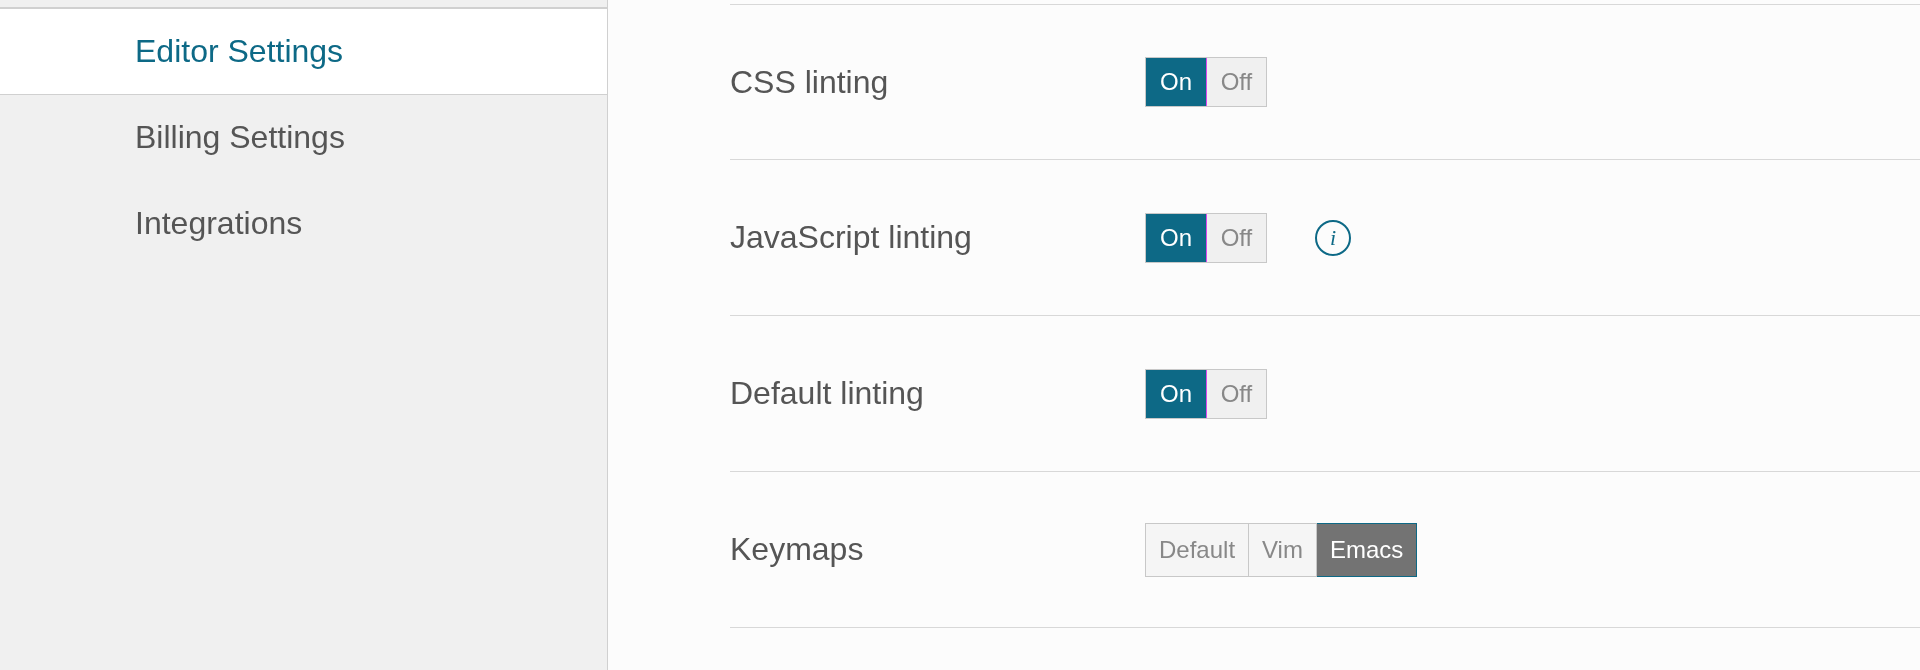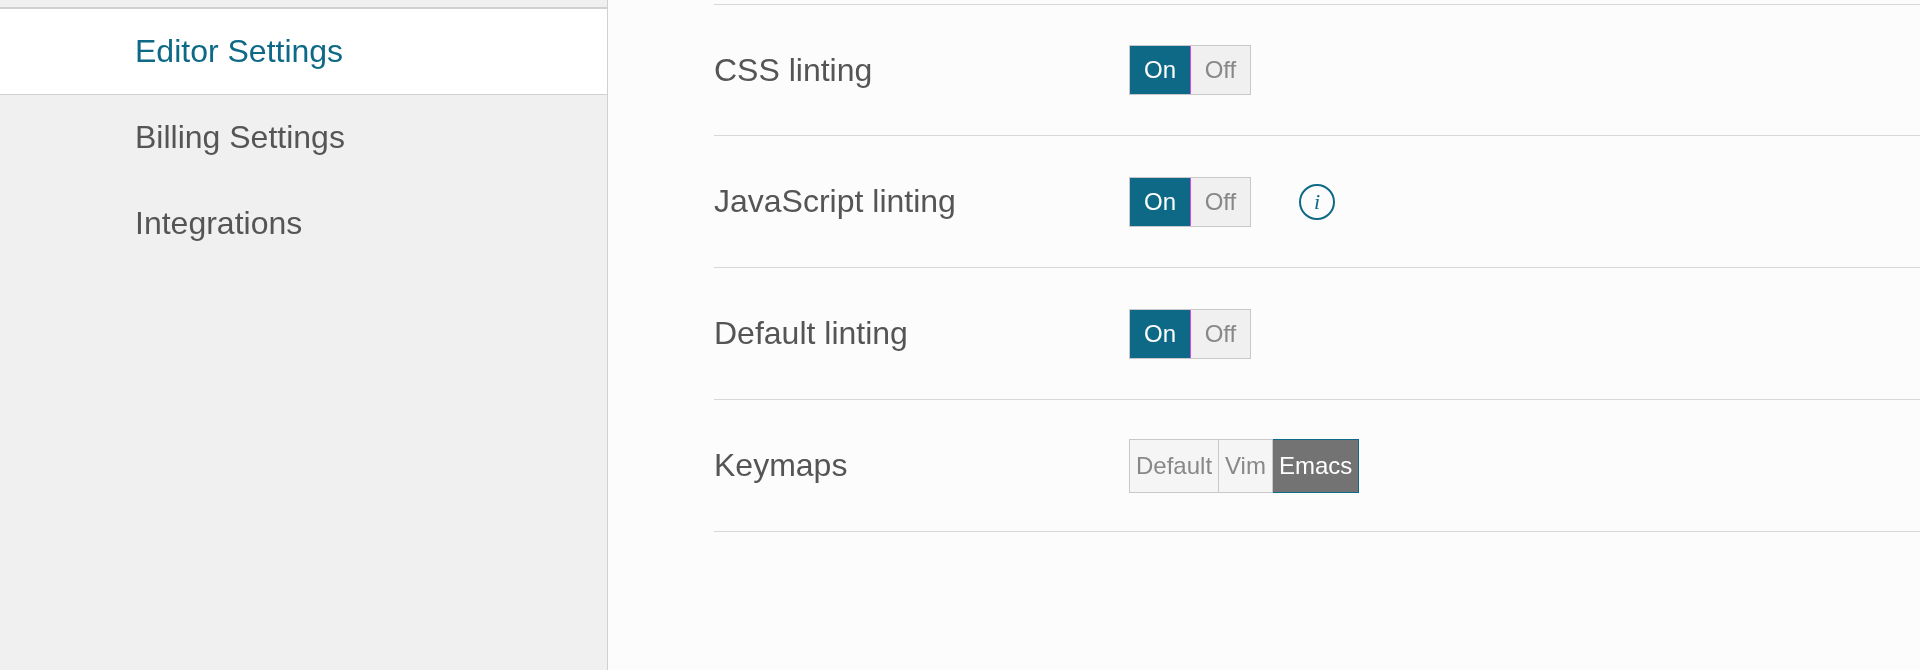--- a/index.html
+++ b/index.html
@@ -47,22 +47,23 @@
     }
     .main {
       flex: 1;
       background: #fcfcfc;
       padding: 0 0 0 106px;
     }
     .setting-row {
       display: flex;
       align-items: center;
       border-bottom: 1px solid #d8d8d8;
-      height: 132px;
+      height: 156px;
       position: relative;
+      margin-left: 16px;
     }
     .setting-row.first {
       border-top: 1px solid #d8d8d8;
       margin-top: 4px;
     }
     .setting-label {
       font-size: 32px;
       font-weight: 300;
       color: #555;
       width: 415px;
@@ -105,21 +106,21 @@
       font-family: Georgia, serif;
       font-style: italic;
       font-size: 22px;
       color: #0d6986;
       line-height: 1;
     }
     .keymap-group {
       display: flex;
     }
     .keymap-btn {
-      padding: 12px 6px;
+      padding: 12px 13px;
       font-size: 24px;
       font-weight: 400;
       background: #f5f5f5;
       color: #888;
       cursor: pointer;
       border: 1px solid #c8c8c8;
       text-align: center;
     }
     .keymap-btn + .keymap-btn {
       border-left: none;

